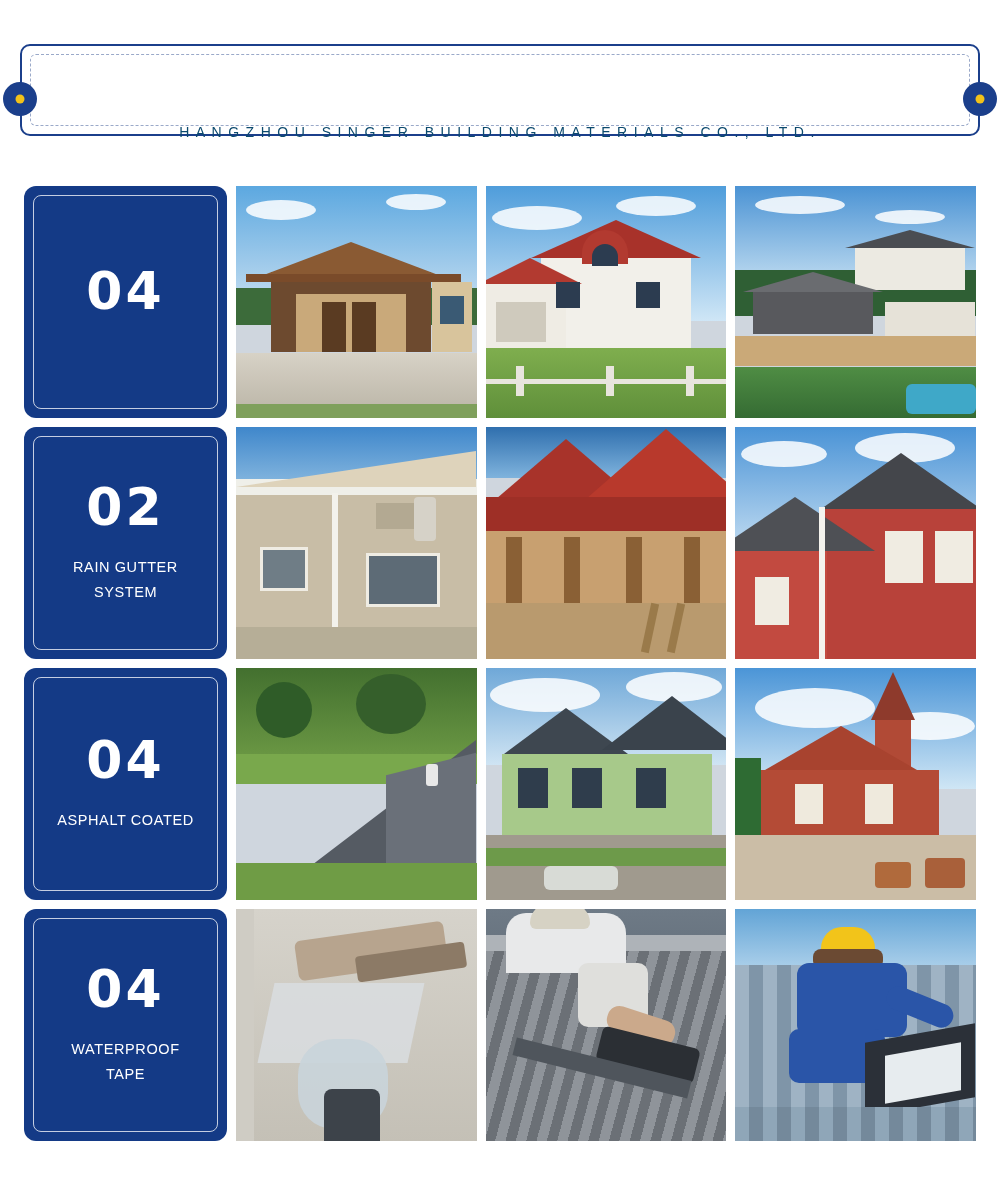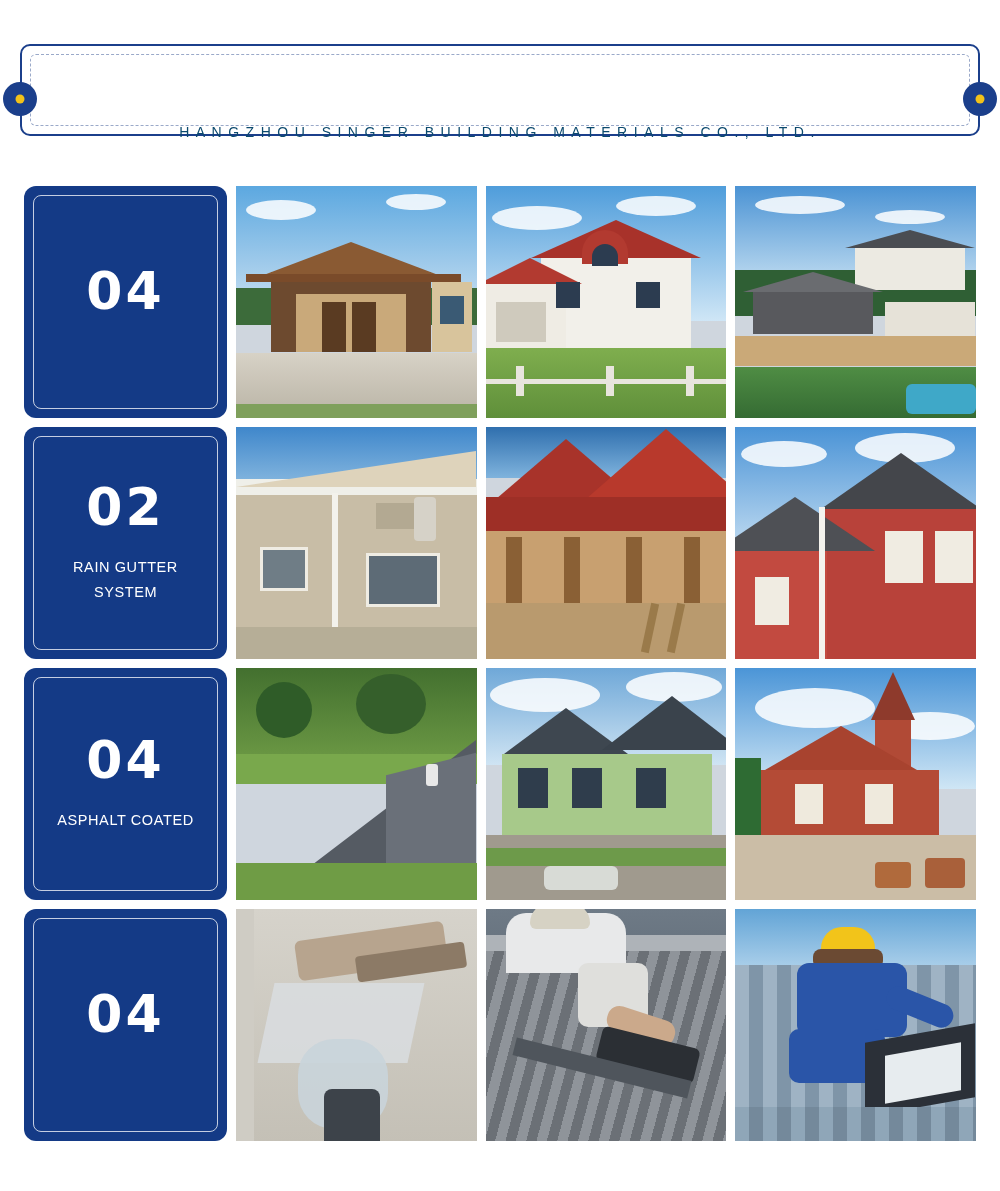--- a/index.html
+++ b/index.html
@@ -362,20 +362,24 @@
         <div class="ground" style="height:28%;background:#cbbda6;"></div>
         <div class="shape" style="left:140px;bottom:12px;width:36px;height:26px;background:#b06a3c;border-radius:4px;"></div>
         <div class="shape" style="left:190px;bottom:12px;width:40px;height:30px;background:#a9603a;border-radius:4px;"></div>
       </div>
     </div>
 
     <div class="row">
       <div class="label-card">
         <div class="inner-border"></div>
         <div class="label-num">04</div>
+        <div class="label-text">
+          <div>WATERPROOF</div>
+          <div>TAPE</div>
+        </div>
       </div>
 
       <div class="photo">
         <div class="sky" style="height:100%;background:linear-gradient(#d6d3cb,#c4c0b6);"></div>
         <div class="shape" style="left:60px;top:22px;width:150px;height:40px;background:#b7a48e;border-radius:6px;transform:rotate(-8deg);"></div>
         <div class="shape" style="left:120px;top:40px;width:110px;height:26px;background:#8c7a66;border-radius:4px;transform:rotate(-8deg);"></div>
         <div class="shape" style="left:30px;top:74px;width:150px;height:80px;background:#d9dde0;transform:skewX(-12deg);opacity:0.85;"></div>
         <div class="shape" style="left:62px;top:130px;width:90px;height:90px;background:#c9d4da;border-radius:40%;opacity:0.9;"></div>
         <div class="shape" style="left:88px;bottom:0;width:56px;height:52px;background:#3d434a;border-radius:8px 8px 0 0;"></div>
         <div class="shape" style="left:0;top:0;width:18px;height:232px;background:#cfccc4;"></div>

